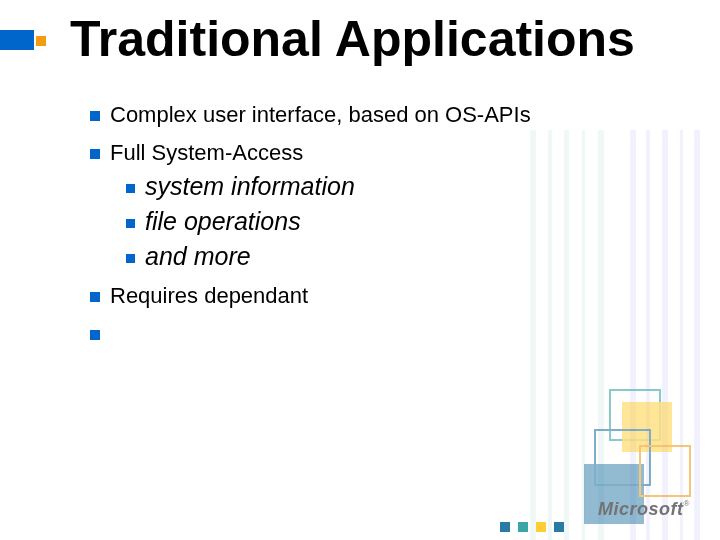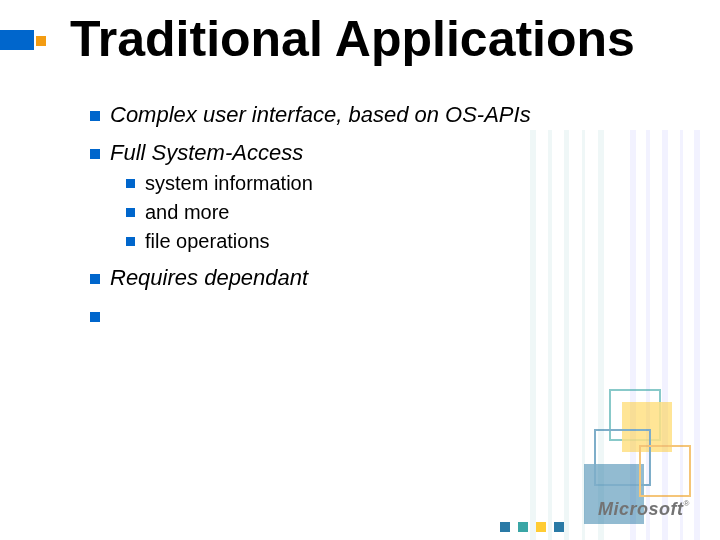--- a/index.html
+++ b/index.html
@@ -44,25 +44,25 @@
   }
   .body {
     position: absolute;
     top: 90px;
     left: 90px;
     right: 90px;
   }
   .lvl1 {
     font-size: 22px;
     margin: 12px 0 6px 0;
-    font-style: italic;
   }
   .lvl2 {
-    font-size: 20px;
+    font-size: 25px;
     margin: 6px 0 6px 36px;
+    font-style: italic;
   }
   .bullet {
     display: inline-block;
     width: 10px;
     height: 10px;
     background: #0066cc;
     margin-right: 10px;
     vertical-align: 1px;
   }
   .bullet.small {
@@ -109,24 +109,24 @@
     <div class="lvl1">
       <span class="bullet"></span><span>Complex user interface, based on OS-APIs</span>
     </div>
     <div class="lvl1">
       <span class="bullet"></span><span>Full System-Access</span>
     </div>
     <div class="lvl2">
       <span class="bullet small"></span><span>system information</span>
     </div>
     <div class="lvl2">
-      <span class="bullet small"></span><span>and more</span>
+      <span class="bullet small"></span><span>file operations</span>
     </div>
     <div class="lvl2">
-      <span class="bullet small"></span><span>file operations</span>
+      <span class="bullet small"></span><span>and more</span>
     </div>
     <div class="lvl1">
       <span class="bullet"></span><span>Requires dependant</span>
     </div>
     <div class="lvl1">
       <span class="bullet"></span>
     </div>
   </div>
 
   <svg class="deco" viewBox="0 0 230 410">

